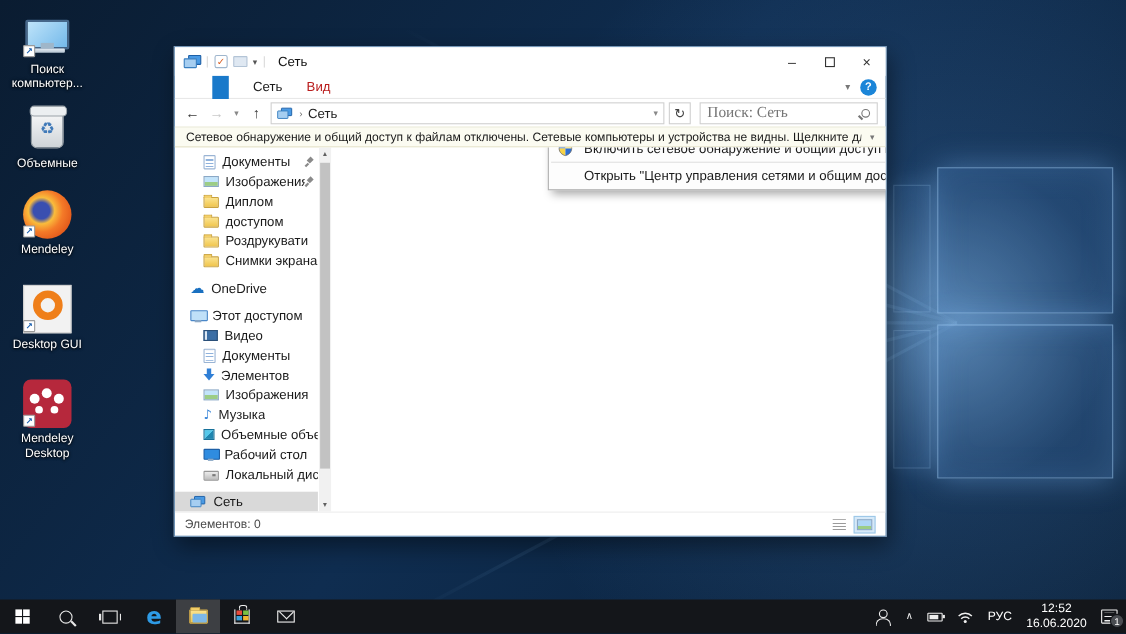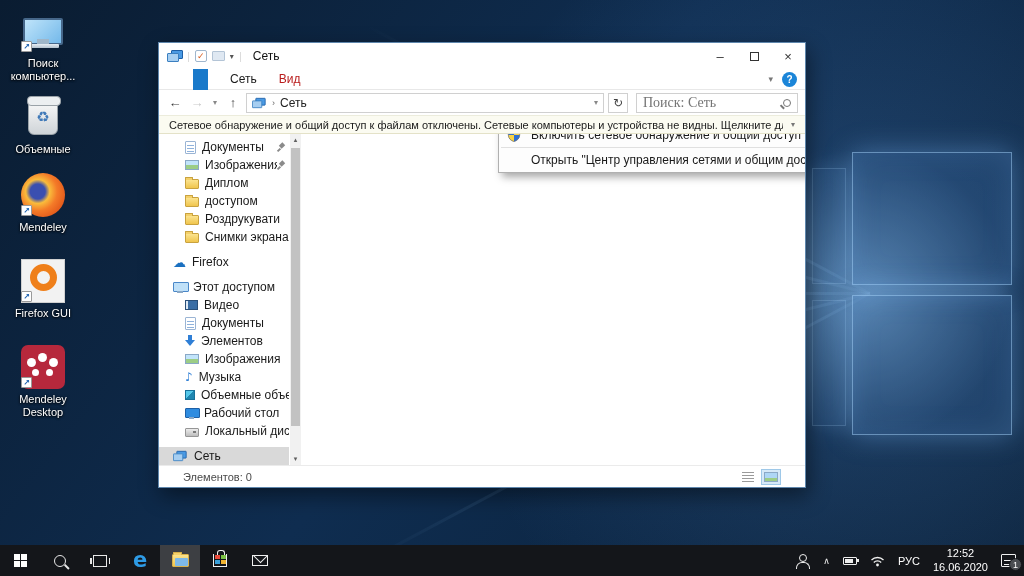--- a/index.html
+++ b/index.html
@@ -123,21 +123,21 @@
   .sarrow.down{position:absolute;bottom:0;left:0;right:0}
   .mainarea{flex:1;background:#fff}
   
   .ctxmenu{position:absolute;left:339px;top:-12px;width:330px;background:#fdfdfd;border:1px solid #b0b0b0;
     box-shadow:4px 4px 8px rgba(0,0,0,.35);padding:1px 0;z-index:5}
   .ctxitem{height:22px;display:flex;align-items:center;font-size:12px;color:#1a1a1a;padding-left:8px;white-space:nowrap}
   .ctxitem.noicon{padding-left:32px}
   .ctxitem .shield{margin-right:10px;flex:0 0 auto;display:flex}
   .ctxsep{height:1px;background:#e0e0e0;margin:1px 2px}
   
-  .statusbar{height:22px;border-top:1px solid #ebebeb;display:flex;align-items:center;padding:0 24px;flex:0 0 auto}
+  .statusbar{height:22px;border-top:1px solid #ebebeb;display:flex;align-items:center;padding:0 9px;flex:0 0 auto}
   .statustext{font-size:11px;color:#4a4a4a}
   .viewbtns{margin-left:auto;display:flex;gap:3px}
   .vbtn{width:20px;height:16px;display:flex;align-items:center;justify-content:center}
   .vbtn.sel{background:#d6e9f8;border:1px solid #9ec8e8}
   .ic-list{width:12px;height:10px;background-image:repeating-linear-gradient(to bottom,#9a9a9a 0 1px,transparent 1px 3px)}
   .ic-thumb{width:14px;height:10px;background:linear-gradient(#aed6f5 0 60%,#9ccd86 60% 100%);border:1px solid #8aa8c6}
 
   
   #taskbar{position:absolute;left:0;bottom:0;width:1024px;height:31px;background:#14161a;display:flex;align-items:stretch}
   .tbtn{width:40px;display:flex;align-items:center;justify-content:center;position:relative}
@@ -213,21 +213,21 @@
 </div>
 <div class="dicon" style="left:2px;top:258px">
   <div class="glyph">
     <div class="ovpn">
         <div class="ring"></div>
       </div>
       <div class="keyhole"></div>
       <div class="keystem"></div>
     <span class="shortcut">↗</span>
   </div>
-  <div class="dlabel">Firefox GUI</div>
+  <div class="dlabel">Desktop GUI</div>
 </div>
 <div class="dicon" style="left:2px;top:344px">
   <div class="glyph">
     <div class="mnd">
       <i style="left:6px;top:13px"></i>
         <i style="left:17px;top:8px"></i>
         <i style="left:28px;top:13px"></i>
       <i style="left:11px;top:24px;width:7px;height:7px"></i>
         <i style="left:25px;top:24px;width:7px;height:7px"></i>
     </div>
@@ -312,21 +312,21 @@
       <div class="srow ind1">
         <span class="ic ic-folder"></span>
         <span class="slabel">Роздрукувати</span>
       </div>
       <div class="srow ind1">
         <span class="ic ic-folder"></span>
         <span class="slabel">Снимки экрана</span>
       </div>
       <div class="srow gap-top">
         <span class="ic ic-cloud">☁</span>
-        <span class="slabel">Firefox</span>
+        <span class="slabel">OneDrive</span>
       </div>
       <div class="srow gap-top">
         <span class="ic ic-comp"></span>
         <span class="slabel">Этот доступом</span>
       </div>
       <div class="srow ind1">
         <span class="ic ic-video"></span>
         <span class="slabel">Видео</span>
       </div>
       <div class="srow ind1">

